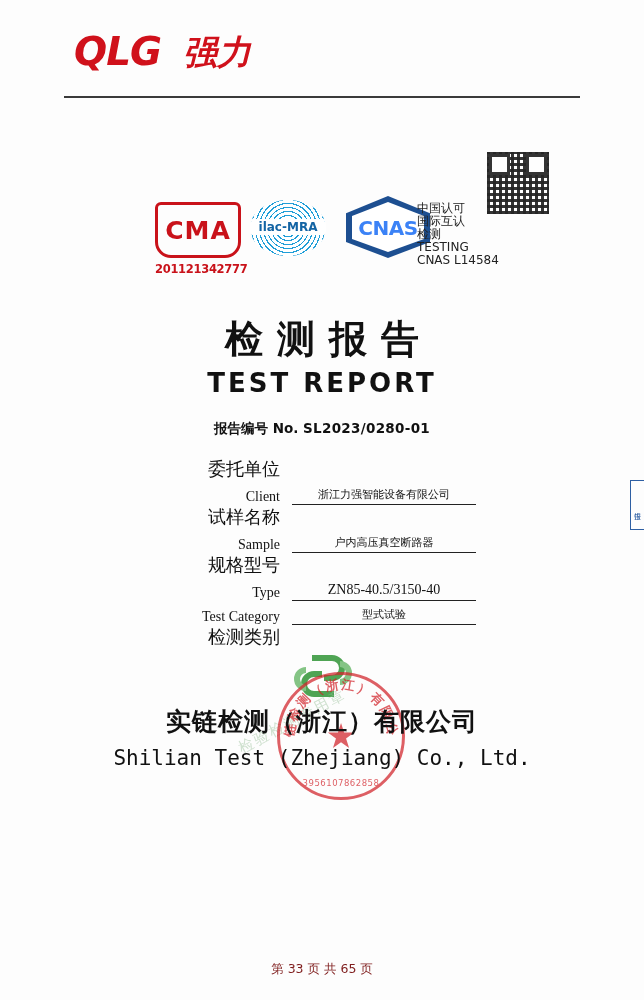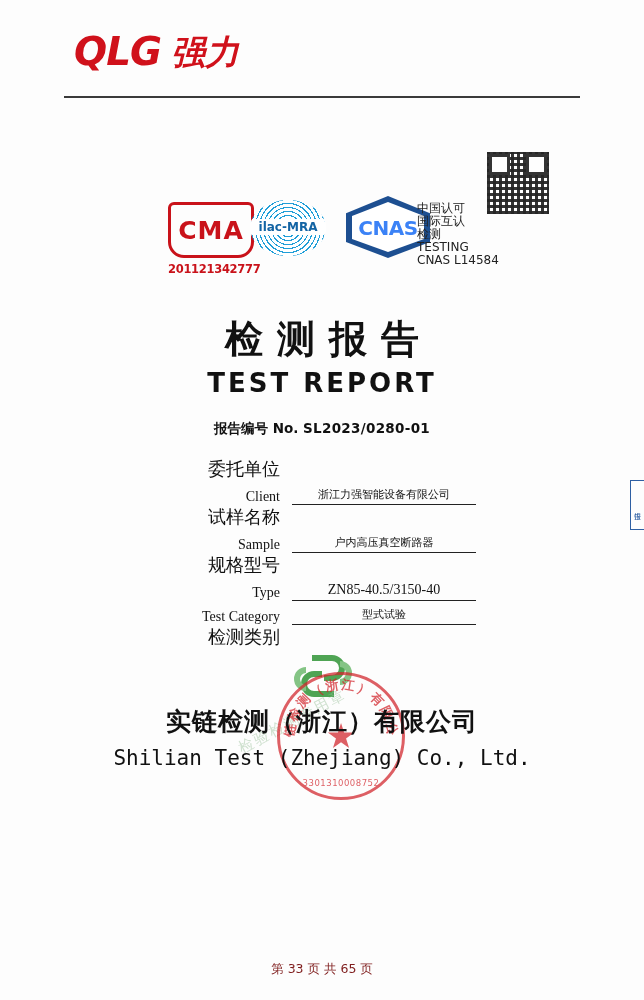--- a/index.html
+++ b/index.html
@@ -30,21 +30,21 @@
     left: 0; top: 0;
     width: 644px;
     height: 100px;
   }
   .logo {
     position: absolute;
     left: 74px;
     top: 32px;
     display: flex;
     align-items: center;
-    gap: 8px;
+    gap: 20px;
   }
   .logo-qlg {
     font-family: "DejaVu Sans", sans-serif;
     font-weight: 700;
     font-style: italic;
     font-size: 39px;
     letter-spacing: -1px;
     color: #d0111b;
     line-height: 1;
   }
@@ -93,21 +93,21 @@
   .marks {
     position: absolute;
     left: 155px;
     top: 196px;
     width: 340px;
     height: 92px;
   }
   
   .cma {
     position: absolute;
-    left: 13px; top: 6px;
+    left: 0; top: 6px;
     width: 82px;
   }
   .cma-shield {
     position: relative;
     width: 80px;
     height: 50px;
     border: 3px solid #c9121a;
     border-radius: 6px 6px 16px 16px;
     display: flex;
     align-items: center;
@@ -525,21 +525,21 @@
   <div class="seal">
     <svg class="seal-arc" viewBox="0 0 122 122">
       <defs>
         <path id="sealpath" d="M 14,61 A 47,47 0 0 1 108,61"></path>
       </defs>
       <text>
         <textPath href="#sealpath" startOffset="50%" text-anchor="middle">实链检测（浙江）有限公司</textPath>
       </text>
     </svg>
     <div class="seal-star">★</div>
-    <div class="seal-num">3301310008752</div>
+    <div class="seal-num">3956107862858</div>
   </div>
 
   <div class="company">实链检测（浙江）有限公司</div>
   <div class="company-en">Shilian Test (Zhejiang) Co., Ltd.</div>
 
   <div class="side-tab">报告</div>
 
   <div class="footer">第 33 页 共 65 页</div>
 
 </div>

